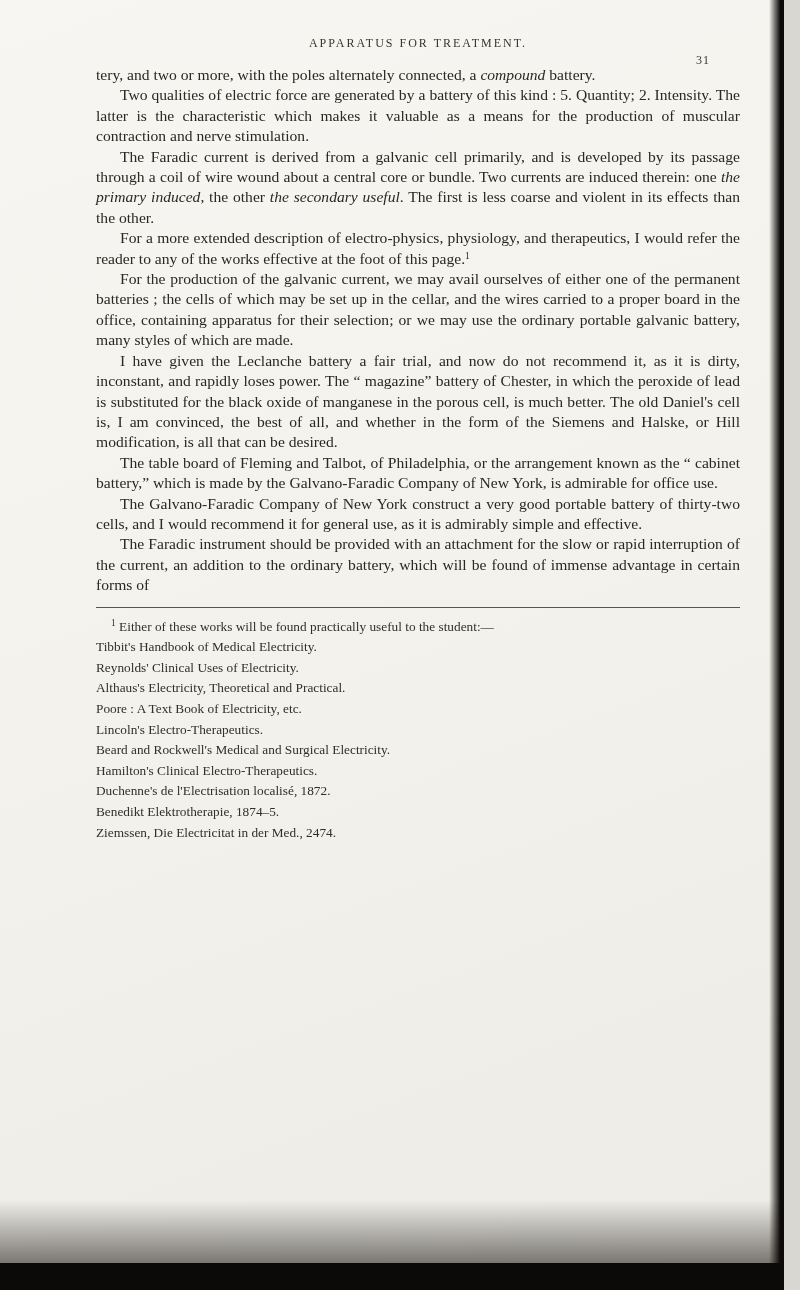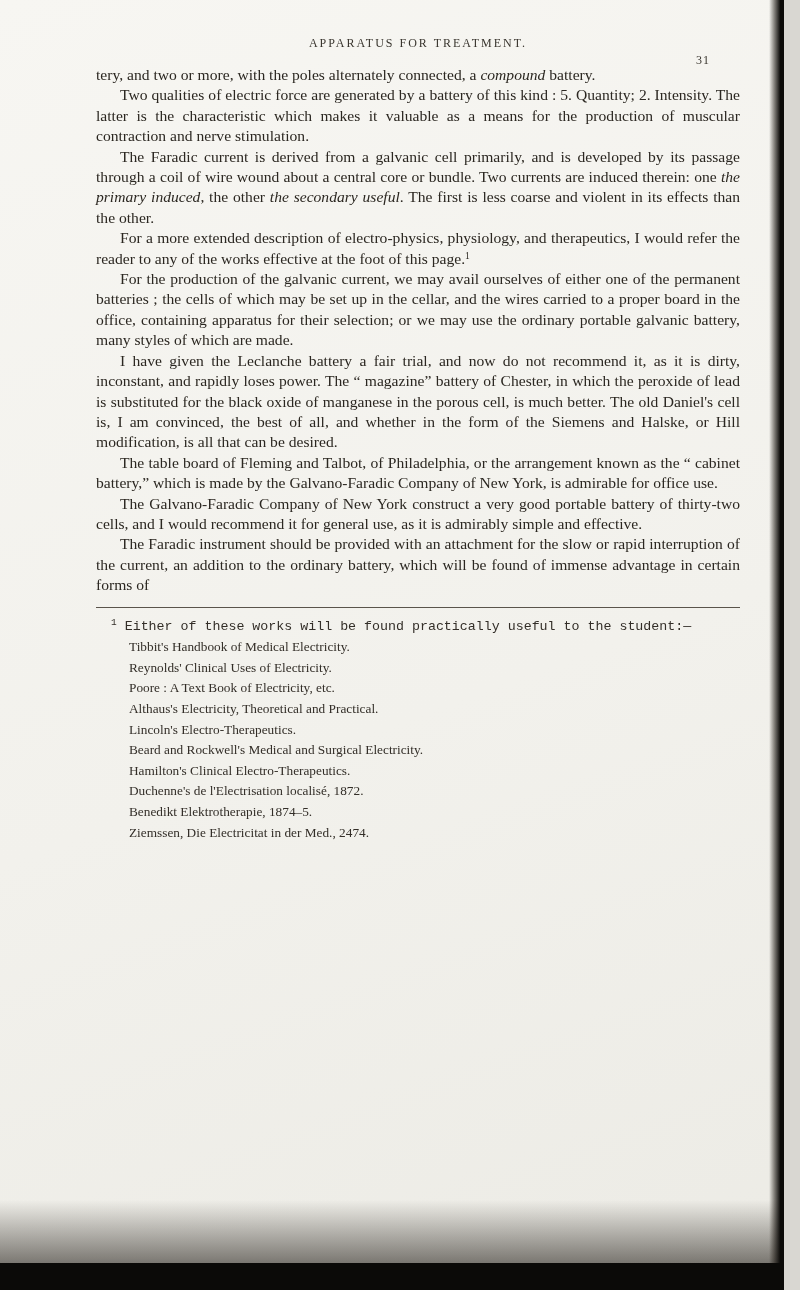--- a/index.html
+++ b/index.html
@@ -25,22 +25,22 @@
     text-align: justify; color: #2b2721; }
   .body-text p { margin: 0; text-indent: 24px; }
   .body-text p.continuation { text-indent: 0; }
   .body-text em { font-style: italic; }
 
   sup.fn-marker { font-size: 9.5px; line-height: 0; vertical-align: 5px; }
 
   .footnote-rule { margin: 11px 0 9px 0; border: none; border-top: 1px solid #5a544b; height: 0; }
 
   .footnote { font-size: 13.3px; line-height: 20.6px; color: #332e28; }
-  .footnote .fn-intro { text-indent: 15px; font-family: Liberation Mono, monospace; }
-  .footnote .fn-item { margin-left: 33px; }
+  .footnote .fn-intro { text-indent: 15px; }
+  .footnote .fn-item { }
 
   .edge-right { position: absolute; top: 0; right: 0; width: 15px; height: 100%;
     background: linear-gradient(to right, rgba(25,20,14,0) 0%, rgba(25,20,14,0.5) 35%, #0b0a08 75%); }
   .shadow-bottom { position: absolute; left: 0; bottom: 26px; width: 100%; height: 64px;
     background: linear-gradient(to bottom, rgba(25,20,14,0), rgba(25,20,14,0.55)); }
   .edge-bottom { position: absolute; left: 0; bottom: 0; width: 100%; height: 27px; background: #0b0a08; }
 </style>
 </head>
 <body>
 
@@ -67,22 +67,22 @@
       <p>The Galvano-Faradic Company of New York construct a very good portable battery of thirty-two cells, and I would recommend it for general use, as it is admirably simple and effective.</p>
       <p>The Faradic instrument should be provided with an attachment for the slow or rapid interruption of the current, an addition to the ordinary battery, which will be found of immense advantage in certain forms of</p>
     </div>
 
     <hr class="footnote-rule">
 
     <div class="footnote">
       <div class="fn-intro"><sup class="fn-marker">1</sup><span> Either of these works will be found practically useful to the student:—</span></div>
       <div class="fn-item">Tibbit's Handbook of Medical Electricity.</div>
       <div class="fn-item">Reynolds' Clinical Uses of Electricity.</div>
+      <div class="fn-item">Althaus's Electricity, Theoretical and Practical.</div>
       <div class="fn-item">Poore : A Text Book of Electricity, etc.</div>
-      <div class="fn-item">Althaus's Electricity, Theoretical and Practical.</div>
       <div class="fn-item">Lincoln's Electro-Therapeutics.</div>
       <div class="fn-item">Beard and Rockwell's Medical and Surgical Electricity.</div>
       <div class="fn-item">Hamilton's Clinical Electro-Therapeutics.</div>
       <div class="fn-item">Duchenne's de l'Electrisation localisé, 1872.</div>
       <div class="fn-item">Benedikt Elektrotherapie, 1874–5.</div>
       <div class="fn-item">Ziemssen, Die Electricitat in der Med., 2474.</div>
     </div>
 
   </div>
 

